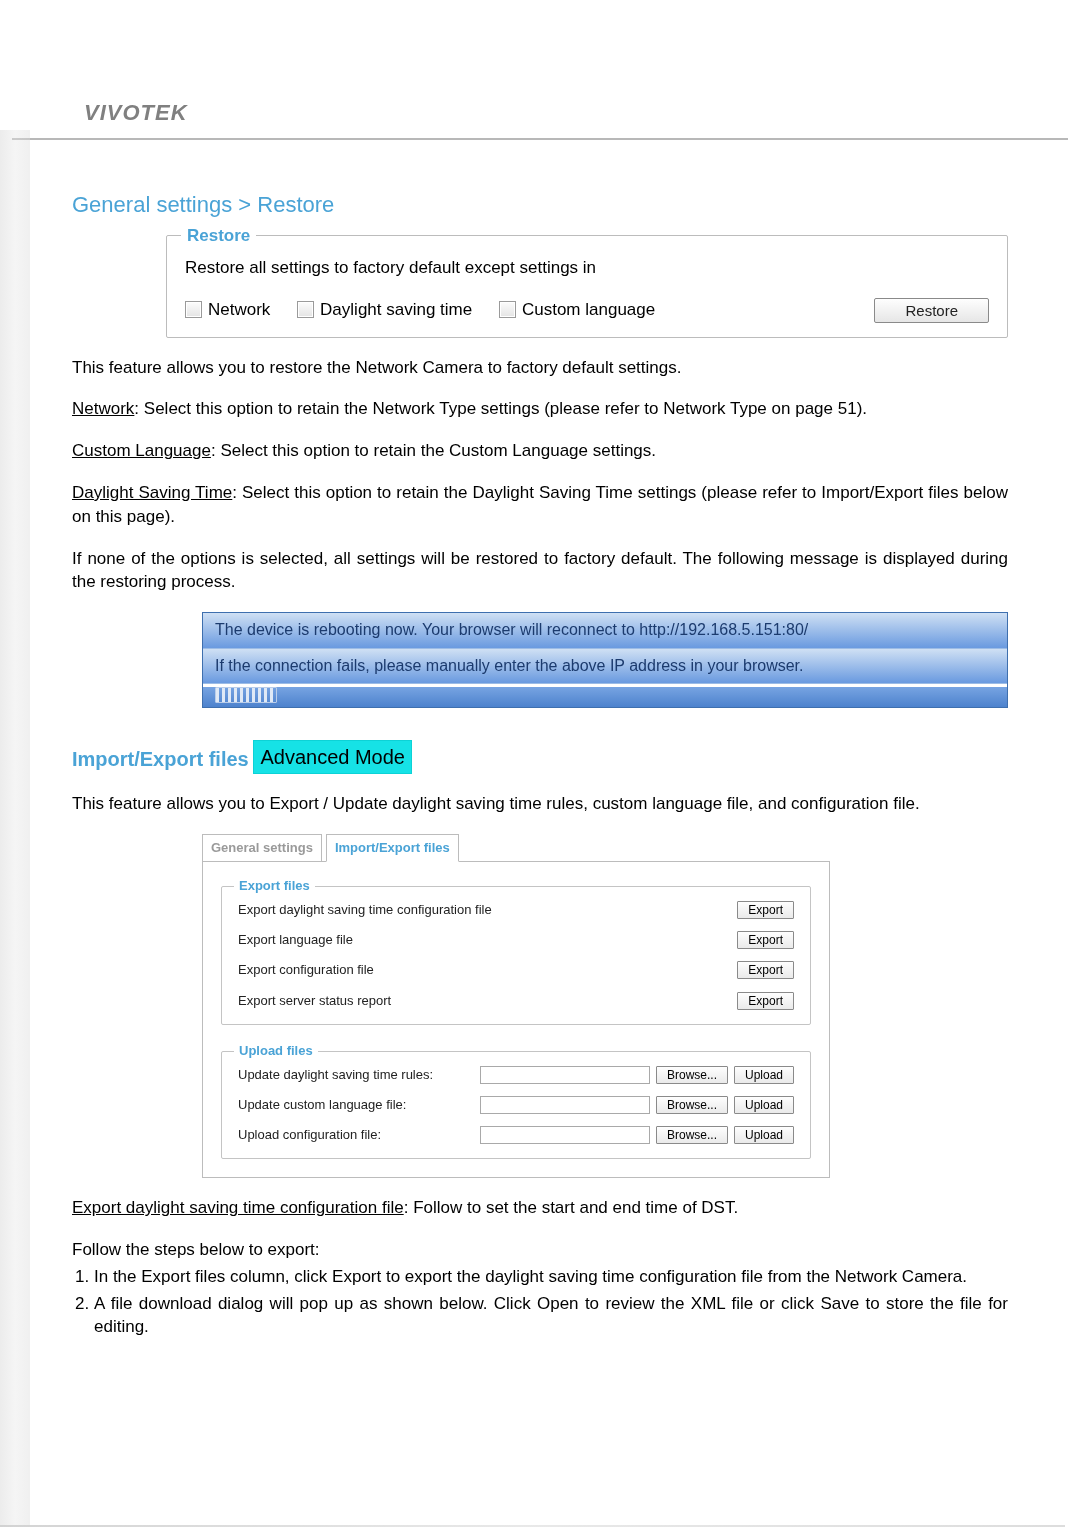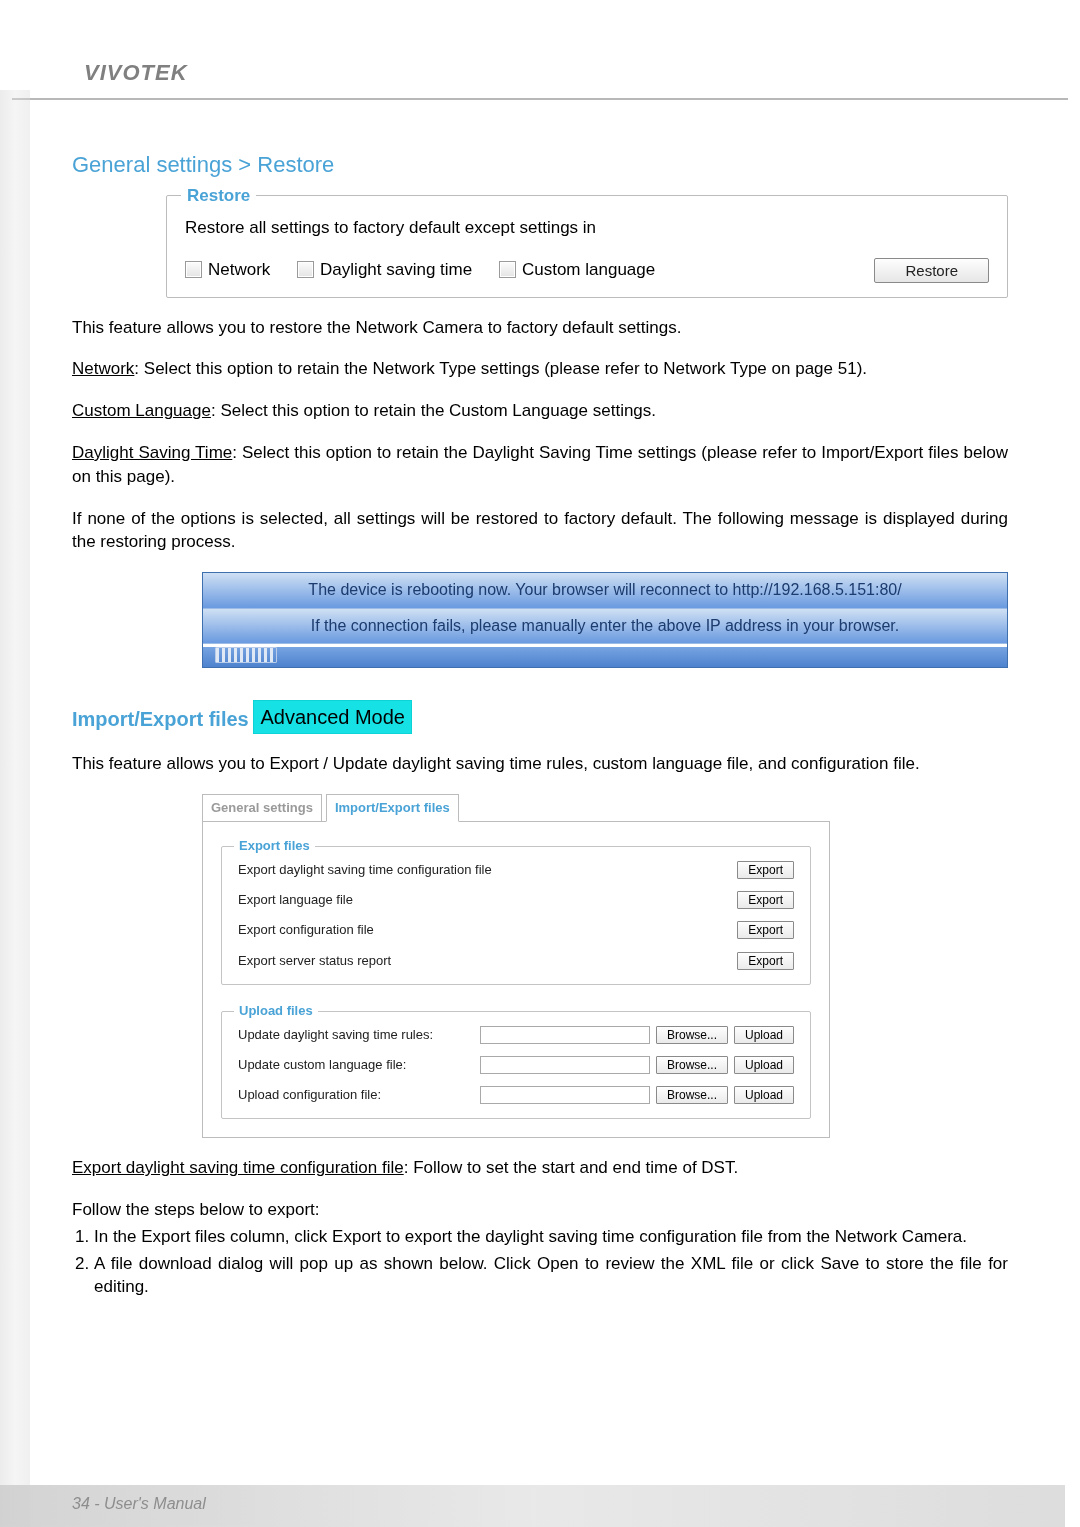--- a/index.html
+++ b/index.html
@@ -13,20 +13,21 @@
   .page {
     width: 1080px;
     min-height: 1527px;
     position: relative;
     box-sizing: border-box;
   }
   .header-bar {
     position: relative;
     background: #fff;
     padding: 12px;
+    margin-top: 40px;
   }
   .brand-row {
     padding: 48px 72px 12px 72px;
   }
   .brand {
     font-size: 22px;
     font-weight: bold;
     font-style: italic;
     color: #808080;
     letter-spacing: 1px;
@@ -100,21 +101,20 @@
     color: #222;
     cursor: pointer;
   }
   .restore-btn-cell { float: right; }
   .clear { clear: both; }
   .para { margin: 18px 0; text-align: justify; }
   .u { text-decoration: underline; }
   .reboot-box {
     margin: 0 0 0 130px;
     border: 1px solid #3e6fae;
-    text-align: center;
   }
   .reboot-row {
     background: linear-gradient(#cfe0f4, #6b9be0 98%);
     color: #1c3b6e;
     font-size: 16px;
     padding: 6px 12px;
     border-bottom: 1px solid #9cbce6;
   }
   .reboot-progress {
     background: linear-gradient(#77a4e2, #4d82cd);

